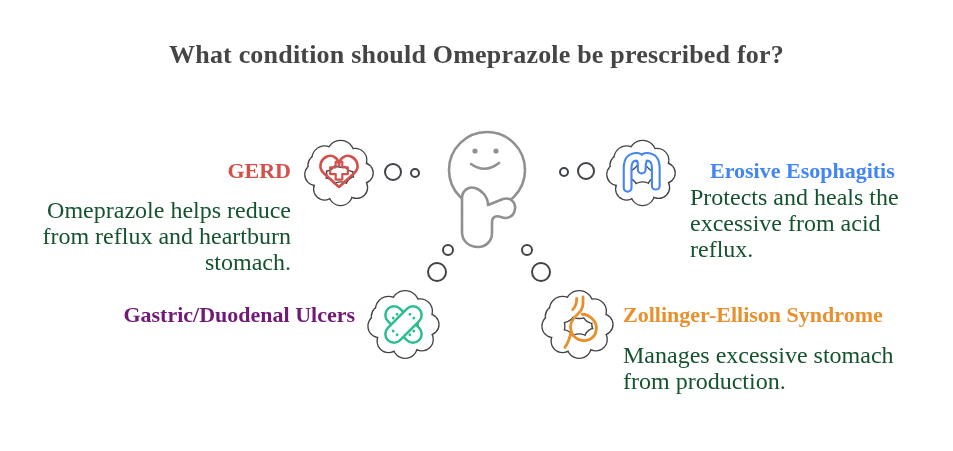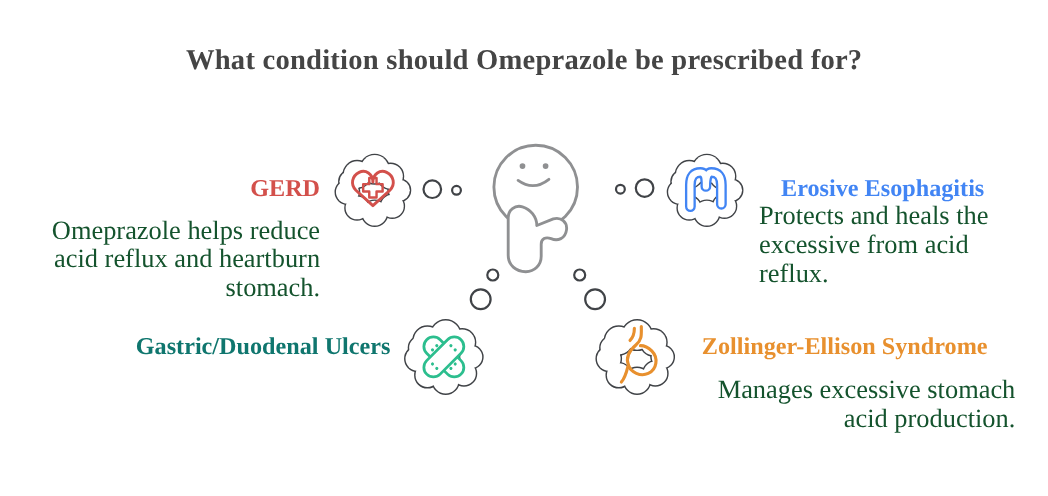--- a/index.html
+++ b/index.html
@@ -10,21 +10,21 @@
   .title{
     position:absolute;left:0;right:0;top:40px;text-align:center;
     font-size:26px;font-weight:700;color:#454545;letter-spacing:0.2px;
   }
   .label{position:absolute;font-size:22px;font-weight:700;white-space:nowrap;}
   .label.right{text-align:right;}
   .desc{position:absolute;font-size:24px;line-height:26px;color:#14532d;}
   .desc.right{text-align:right;}
   .c-red{color:#d3504b;}
   .c-blue{color:#4285f4;margin-left:20px;}
-  .c-green{color:#0f766e;}
+  .c-green{color:#701a75;}
   .c-orange{color:#e8902e;}
   svg.cloud,svg.face{position:absolute;overflow:visible;}
   .bubble{
     position:absolute;border-radius:50%;background:#fff;border:2.5px solid #404347;
     box-sizing:border-box;
   }
   .bubble.sm{border-width:2px;}
 </style>
 </head>
 <body>
@@ -58,21 +58,21 @@
   </defs>
 </svg>
 
 <div class="canvas">
 
   <div class="title">What condition should Omeprazole be prescribed for?</div>
 
   <div class="label right c-red" style="left:35px;top:158px;width:256px;">GERD</div>
   <div class="desc right" style="left:20px;top:197px;width:271px;">
     <div>Omeprazole helps reduce</div>
-    <div>acid reflux and heartburn</div>
+    <div>from reflux and heartburn</div>
     <div>stomach.</div>
   </div>
   <svg class="cloud" viewBox="0 0 100 100" style="left:299px;top:133px;width:80px;height:80px">
     <use href="#cloudShape"></use>
     <g stroke="#d3504b" fill="none" stroke-linejoin="round" transform="translate(50 49) scale(0.92) translate(-50 -49)">
       <path stroke-width="3.6" d="M50,40 C50,30 41,24 33,28 C24,32.5 22,43 29,50 L50,69 L71,50 C78,43 76,32.5 67,28 C59,24 50,30 50,40 Z"></path>
       <path stroke-width="3" d="M45.5,35 h9 v7.5 h7.5 v9 h-7.5 v7.5 h-9 v-7.5 h-7.5 v-9 h7.5 Z"></path>
     </g>
   </svg>
 
@@ -131,19 +131,19 @@
   </svg>
 
   <svg class="cloud" viewBox="0 0 100 100" style="left:536px;top:283px;width:83px;height:83px">
     <use href="#cloudShape"></use>
     <g fill="none" stroke="#e8902e" stroke-width="3.6" stroke-linecap="round" transform="translate(50 50) scale(0.95) translate(-50 -50)">
       <path d="M57,15 C57,24 58,30 51,36 C43,43 39,51 42,59 C45,68 56,73 65,69 C75,64.5 77,51 69,43 C65,39 60,37 56,37"></path>
       <path d="M42,59 C40,67 39,73 34,79"></path>
       <path d="M49,17 C49,23 48,27 44,31"></path>
     </g>
   </svg>
-  <div class="label c-orange" style="left:623px;top:302px;margin-left:15px;">Zollinger-Ellison Syndrome</div>
-  <div class="desc" style="left:623px;top:342px;width:300px;text-align:right;">
+  <div class="label c-orange" style="left:623px;top:302px;">Zollinger-Ellison Syndrome</div>
+  <div class="desc" style="left:623px;top:342px;width:300px;">
     <div>Manages excessive stomach</div>
-    <div>acid production.</div>
+    <div>from production.</div>
   </div>
 
 </div>
 
 </body></html>

